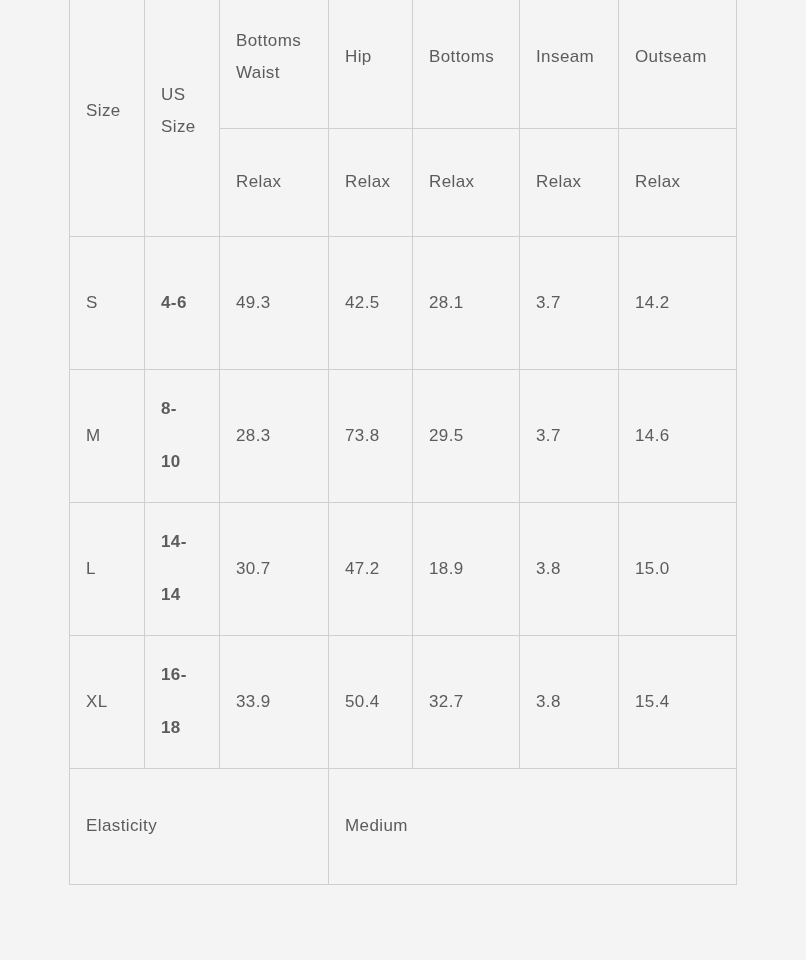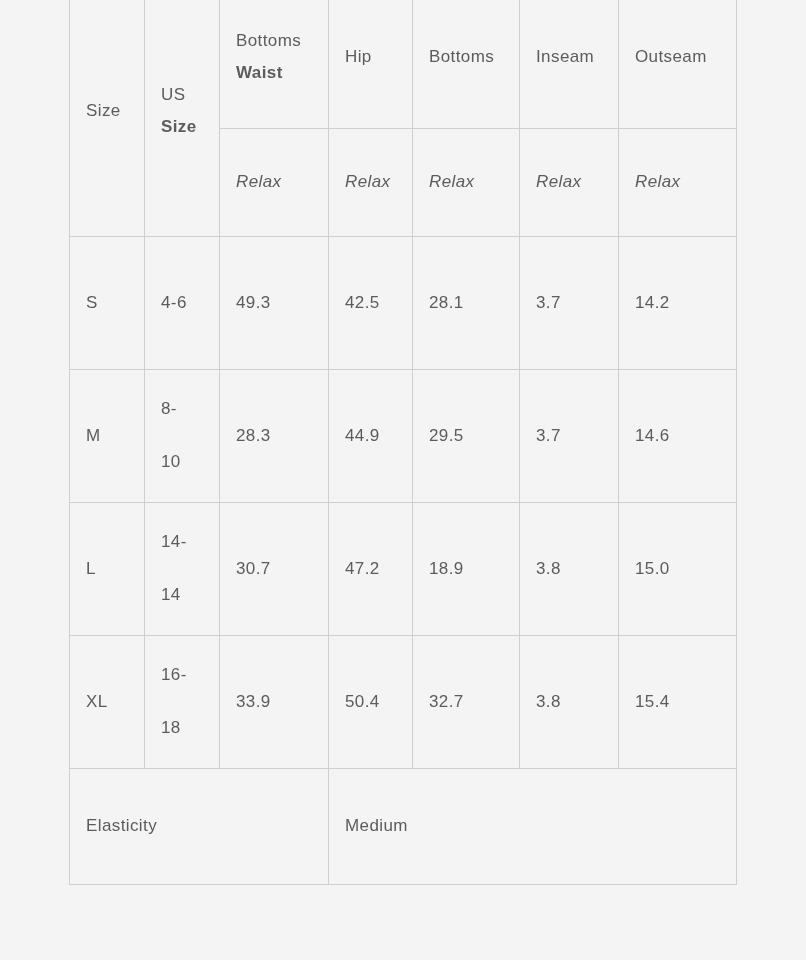--- a/index.html
+++ b/index.html
@@ -74,40 +74,39 @@
     vertical-align: top;
     padding-top: 34px;
   }
 
   td.span-header {
     vertical-align: middle;
   }
 
   td.sub-header-cell {
     vertical-align: middle;
-    font-style: italic;
   }
 
   td.value-cell {
     vertical-align: middle;
   }
 
   td.us-size-cell {
     vertical-align: middle;
   }
 
   .hdr-line {
     display: block;
   }
   .hdr-line + .hdr-line {
     margin-top: 7px;
-    font-weight: bold;
   }
   .us-line {
     display: block;
+    font-weight: bold;
   }
   .us-line + .us-line {
     margin-top: 28px;
   }
 </style>
 </head>
 <body>
 
 <div class="size-chart-wrap">
   <table class="size-chart">
@@ -157,21 +156,21 @@
         <td class="value-cell">14.2</td>
       </tr>
 
       <tr class="data-row">
         <td class="value-cell">M</td>
         <td class="us-size-cell">
           <span class="us-line">8-</span>
           <span class="us-line">10</span>
         </td>
         <td class="value-cell">28.3</td>
-        <td class="value-cell">44.9</td>
+        <td class="value-cell">73.8</td>
         <td class="value-cell">29.5</td>
         <td class="value-cell">3.7</td>
         <td class="value-cell">14.6</td>
       </tr>
 
       <tr class="data-row">
         <td class="value-cell">L</td>
         <td class="us-size-cell">
           <span class="us-line">14-</span>
           <span class="us-line">14</span>

